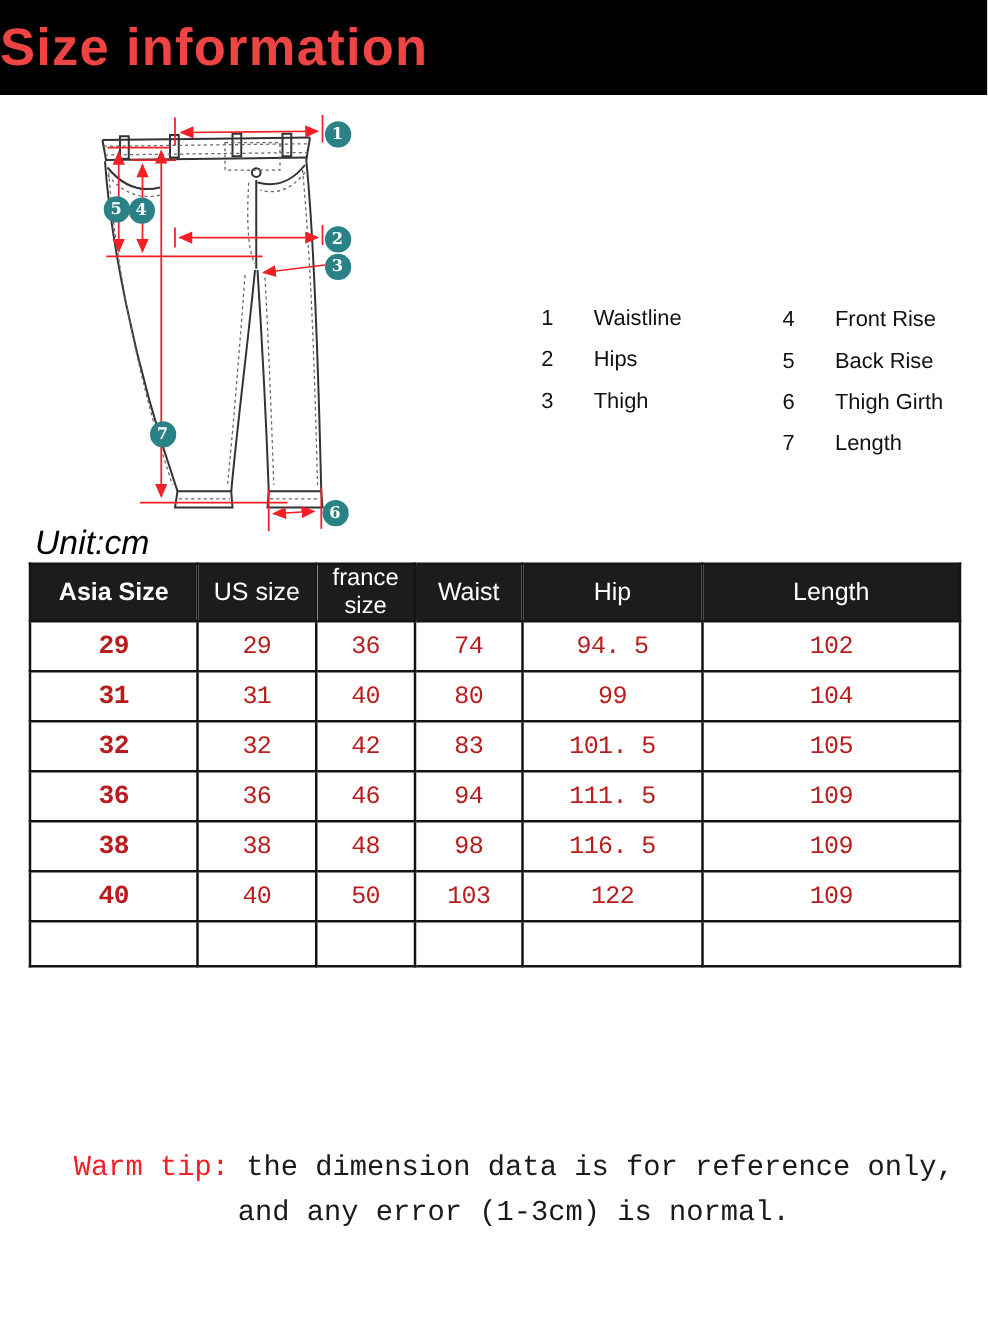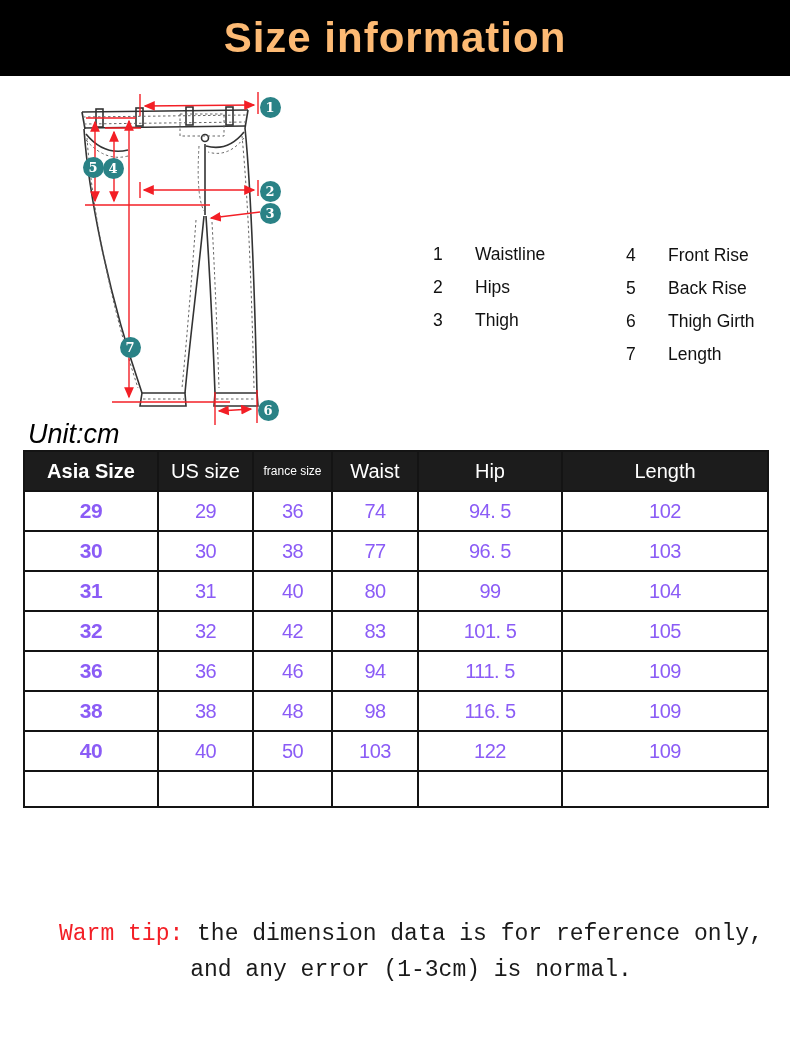--- a/index.html
+++ b/index.html
@@ -1,22 +1,22 @@
 <!DOCTYPE html>
 <html style="--teal: #2a8286; --red: #f31f26;"><head>
 <meta charset="utf-8">
 <style>
   html,body{margin:0;padding:0;background:#fff;}
   #page{position:relative;width:790px;height:1055px;background:#ffffff;overflow:hidden;
         font-family:"Liberation Sans",sans-serif;}
 
   
   .hdr{position:absolute;left:0;top:0;width:790px;height:76px;background:#000;}
-  .hdr h1{margin:0;width:100%;height:76px;line-height:76px;text-align:center;
-          color:#fdba74;font-size:42px;font-weight:bold;letter-spacing:1px;
+  .hdr h1{margin:0;width:100%;height:76px;line-height:76px;
+          color:#ef4444;font-size:42px;font-weight:bold;letter-spacing:1px;
           font-family:"Liberation Sans",sans-serif;}
 
   
   #pants-svg{position:absolute;left:58px;top:88px;}
   .marker{position:absolute;width:21px;height:21px;border-radius:50%;
           background:var(--teal,#2a8286);color:#fff;
           font-family:"DejaVu Serif",serif;font-size:13px;font-weight:bold;
           display:flex;align-items:center;justify-content:center;z-index:3;}
 
   .legend{position:absolute;display:flex;flex-direction:column;}
@@ -31,22 +31,22 @@
         font-weight:normal;font-style:italic;}
 
   
   table.size{position:absolute;left:23px;top:450px;border-collapse:collapse;
              table-layout:fixed;width:744px;}
   table.size th,table.size td{border:2px solid #141414;text-align:center;
              vertical-align:middle;padding:0;overflow:hidden;}
   table.size thead tr{height:40px;}
   table.size thead th{background:#1c1c1c;color:#fff;font-size:20px;font-weight:normal;}
   table.size thead th.c0{font-weight:bold;}
-  table.size thead th.c2{font-size:12px;}
-  table.size tbody tr{height:40px;color:#8b5cf6;}
+  table.size thead th.c2{font-size:19px;}
+  table.size tbody tr{height:40px;color:#b91c1c;font-family:Liberation Mono, monospace;}
   table.size tbody td{font-size:20px;letter-spacing:-0.5px;}
   table.size tbody td.col-size{font-size:21px;font-weight:bold;}
   table.size tr.empty-row{height:36px;}
 
   
   .tip{position:absolute;left:0;top:916px;width:790px;text-align:center;
        font-family:"Liberation Mono",monospace;font-size:23px;line-height:36px;
        color:#1a1a1a;margin-left:16px;}
   .tip .red{color:var(--red,#f50d0d);}
 </style>
@@ -192,28 +192,20 @@
     <tbody id="size-tbody">
         <tr>
           <td class="col-size">29</td>
           <td>29</td>
           <td>36</td>
           <td>74</td>
           <td>94. 5</td>
           <td>102</td>
         </tr>
         <tr>
-          <td class="col-size">30</td>
-          <td>30</td>
-          <td>38</td>
-          <td>77</td>
-          <td>96. 5</td>
-          <td>103</td>
-        </tr>
-        <tr>
           <td class="col-size">31</td>
           <td>31</td>
           <td>40</td>
           <td>80</td>
           <td>99</td>
           <td>104</td>
         </tr>
         <tr>
           <td class="col-size">32</td>
           <td>32</td>

